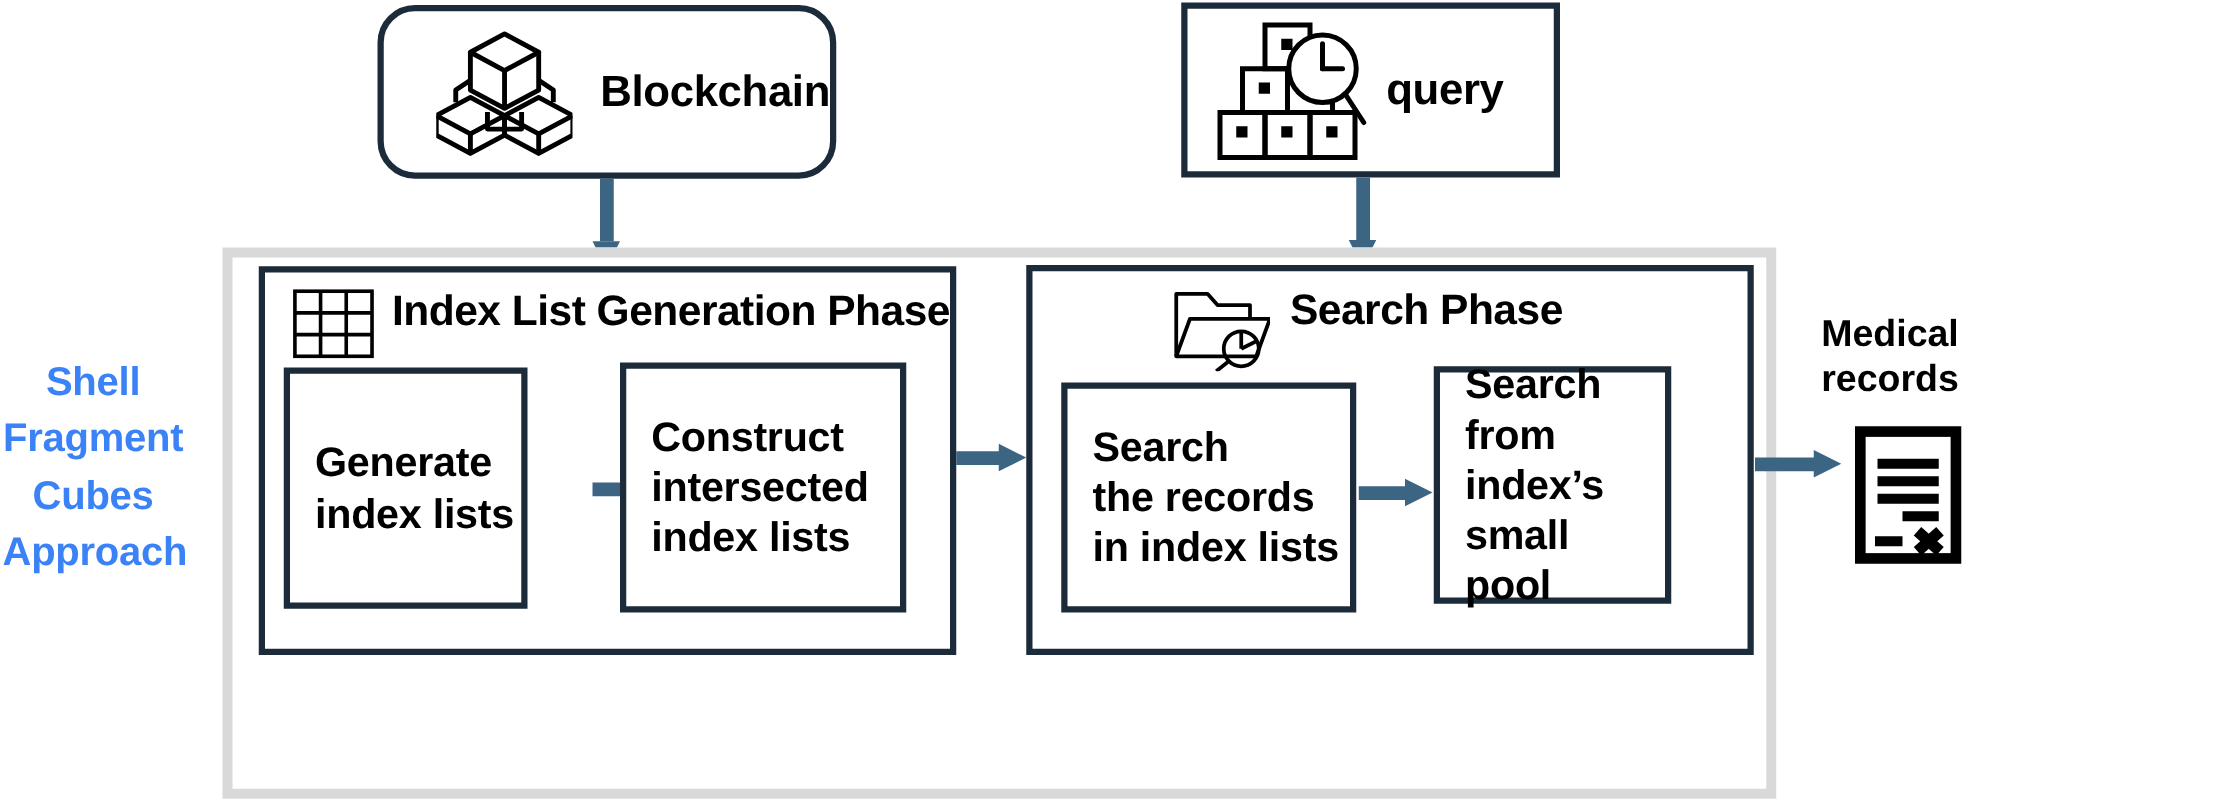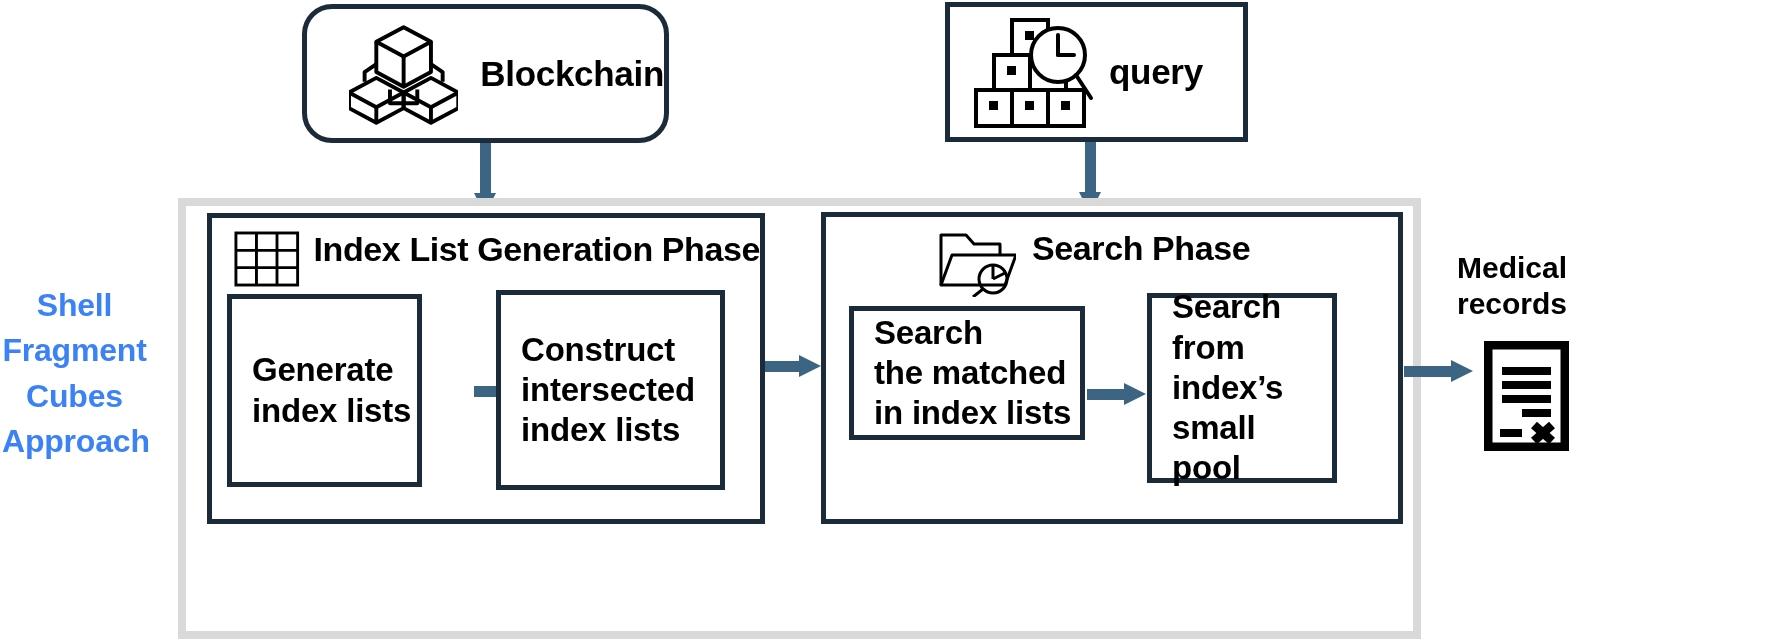--- a/index.html
+++ b/index.html
@@ -56,21 +56,21 @@
     display:flex;align-items:flex-start;
   }
   .phase-title{
     font-size:34px;font-weight:bold;color:#000;letter-spacing:-0.4px;
     white-space:nowrap;
   }
 
   
   #step-generate{left:227px;top:294px;width:195px;height:193px;}
   #step-construct{left:496px;top:290px;width:229px;height:200px;}
-  #step-search-matched{left:849px;top:306px;width:236px;height:134px;}
+  #step-search-matched{left:849px;top:306px;width:236px;height:184px;}
   #step-search-pool{left:1147px;top:293px;width:190px;height:190px;}
 
   
   #approach-label{
     position:absolute;left:2px;top:283px;width:145px;
     text-align:center;
     font-size:32px;font-weight:bold;line-height:1.42;
     color:#3b82f6;letter-spacing:-0.2px;
   }
   #medical-label{
@@ -267,21 +267,21 @@
           <line x1="47" y1="60" x2="37" y2="68"></line>
         </g>
       </svg>
       <span class="phase-title">Search Phase</span>
     </div>
   </div>
 
   <div class="inner-box" id="step-search-matched">
     <div class="txt">
       <div>Search</div>
-      <div>the matched</div>
+      <div>the records</div>
       <div>in index lists</div>
     </div>
   </div>
 
   <div class="arrow-h" id="arrow-match-to-pool">
     <div class="shaft"></div>
       <div class="head"></div>
   </div>
 
   <div class="inner-box" id="step-search-pool">

